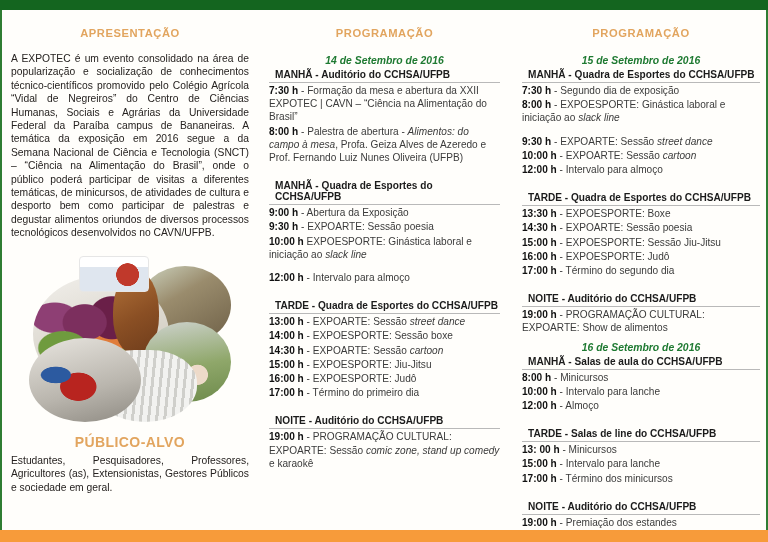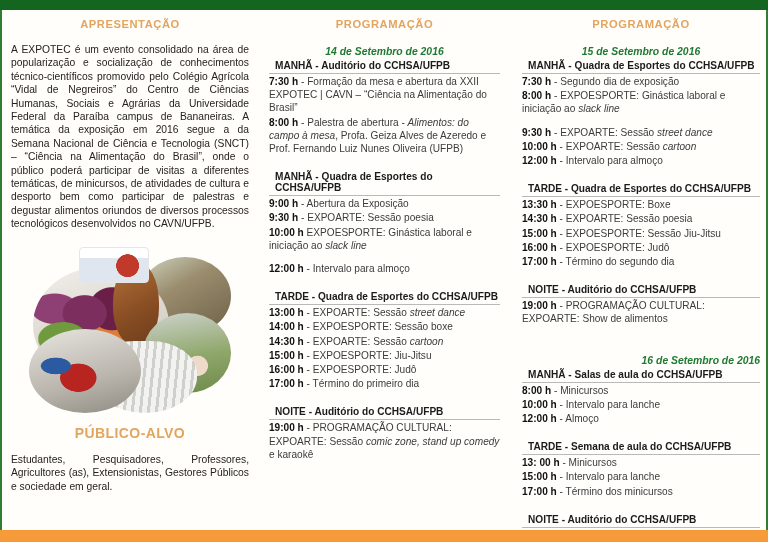--- a/index.html
+++ b/index.html
@@ -44,21 +44,21 @@
   }
   .edge-right {
     position: absolute;
     top: 10px; right: 0;
     width: 2px;
     height: 520px;
     background: #2f7d33;
   }
   .cols {
     position: absolute;
-    top: 1px; left: 2px;
+    top: 10px; left: 2px;
     width: 764px;
     height: 520px;
     display: flex;
     box-sizing: border-box;
   }
   .col {
     box-sizing: border-box;
     padding: 10px 9px 0 9px;
   }
   .col-1 { width: 256px; }
@@ -154,36 +154,36 @@
 
   .alvo-title {
     text-align: center;
     color: #e2a55f;
     font-weight: bold;
     font-size: 14px;
     letter-spacing: 0.4px;
     margin: 12px 0 0 0;
   }
   .alvo-text {
-    margin-top: 12px;
+    margin-top: 4px;
     font-size: 10.3px;
     line-height: 13.4px;
     text-align: justify;
     color: #262220;
   }
 
   .date-line {
     text-align: center;
     color: #1f7a32;
     font-weight: bold;
     font-style: italic;
     font-size: 10.4px;
     margin: 16px 0 0 0;
   }
-  .date-line.tight { margin-top: 24px; text-align: right; }
+  .date-line.tight { margin-top: 2px; }
 
   .sec-head {
     font-weight: bold;
     font-size: 10.1px;
     color: #1b1b1b;
     border-bottom: 1.4px solid #b9b9b9;
     padding: 0 0 2px 6px;
     margin-top: 11px;
   }
   .sec-head.nogap { margin-top: 3px; }
@@ -282,21 +282,21 @@
           <div class="item"><b>19:00 h</b> - <span>PROGRAMAÇÃO CULTURAL: EXPOARTE: Show de alimentos</span></div>
           <div class="gap-sm"></div>
         </div>
       <div class="date-line tight">16 de Setembro de 2016</div>
       <div>
           <div class="sec-head nogap">MANHÃ - Salas de aula do CCHSA/UFPB</div>
           <div class="item"><b>8:00 h</b> - <span>Minicursos</span></div>
           <div class="item"><b>10:00 h</b> - <span>Intervalo para lanche</span></div>
           <div class="item"><b>12:00 h</b>  - <span>Almoço</span></div>
           <div class="gap-sm"></div>
-          <div class="sec-head">TARDE - Semana de aula do CCHSA/UFPB</div>
+          <div class="sec-head">TARDE - Salas de line do CCHSA/UFPB</div>
           <div class="item"><b>13: 00 h</b> - <span>Minicursos</span></div>
           <div class="item"><b>15:00 h</b> - <span>Intervalo para lanche</span></div>
           <div class="item"><b>17:00 h</b> - <span>Término dos minicursos</span></div>
           <div class="gap-sm"></div>
           <div class="sec-head">NOITE  - Auditório do CCHSA/UFPB</div>
           <div class="item"><b>19:00 h</b> - <span>Premiação dos estandes</span></div>
           <div class="item"> - </div>
         </div>
     </div>
 

